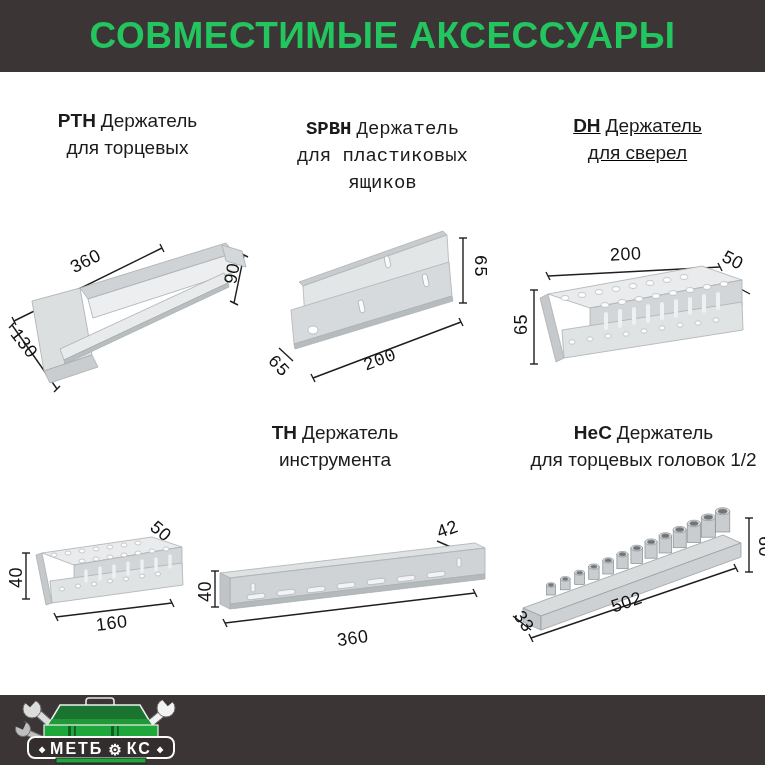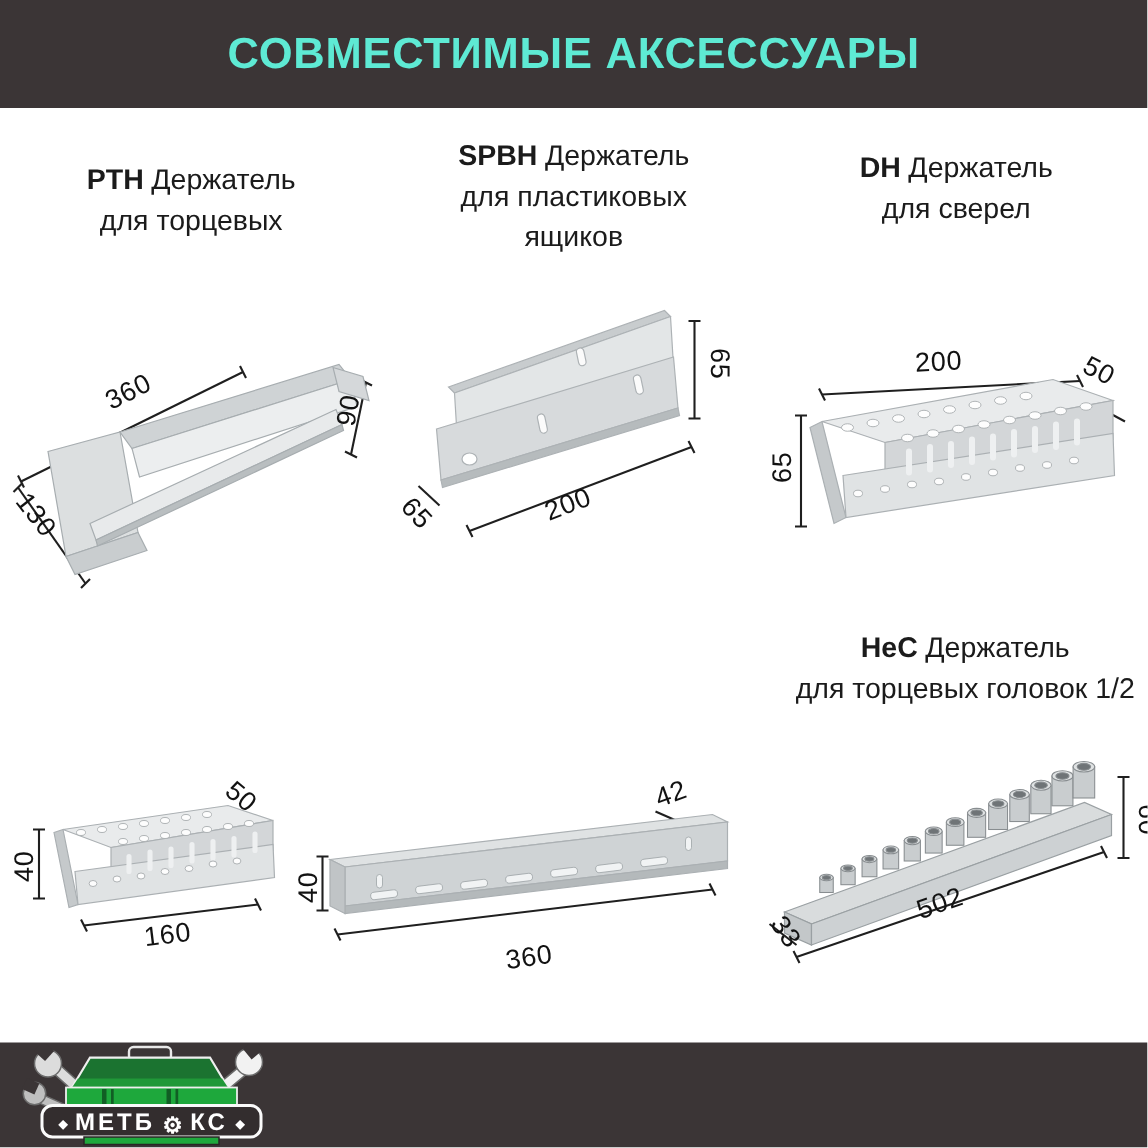--- a/index.html
+++ b/index.html
@@ -2,21 +2,21 @@
 <html><head>
 <meta charset="utf-8">
 <style>
   html,body{margin:0;padding:0;}
   body{
     width:765px;height:765px;position:relative;overflow:hidden;
     background:#ffffff;font-family:"Liberation Sans",sans-serif;
   }
   .bar{position:absolute;left:0;width:765px;background:#3b3536;}
   .header{top:0;height:72px;display:flex;align-items:center;justify-content:center;}
-  .header h1{margin:17px;color:#5eead4;font-size:29px;font-weight:700;letter-spacing:.5px;}
+  .header h1{margin:17px;color:#22c55e;font-size:37px;font-weight:700;letter-spacing:.5px;}
   .footer{top:695px;height:70px;}
   .card{position:absolute;}
   .ptitle{text-align:center;color:#1b1b1b;font-size:19px;line-height:1.42;}
   .ptitle .code{font-weight:700;margin-right:5px;}
   .ptitle .tname{white-space:pre-line;}
   .figure{position:absolute;left:0;}
   .figure svg{position:absolute;left:0;top:0;}
   .dim{
     position:absolute;font-size:18px;color:#121212;letter-spacing:.5px;
     transform-origin:center center;white-space:nowrap;
@@ -63,21 +63,21 @@
         <path d="M60,146 L224,70 L228,80 L64,157 Z" fill="#e8eaeb"></path>
         <path d="M64,157 L228,80 L229,84 L65,161 Z" fill="#b9bec0"></path>
       </g>
     </svg>
     <span class="dim" style="left:70px;top:48px;transform:rotate(-27deg);">360</span>
     <span class="dim" style="left:222px;top:60px;transform:rotate(-80deg);">90</span>
     <span class="dim" style="left:8px;top:130px;transform:rotate(52deg);">130</span>
   </div>
 </div>
 
-<div class="card" style="left:255px;top:92px;width:255px;height:300px;">
+<div class="card" style="left:255px;top:116px;width:255px;height:300px;font-family:Liberation Mono, monospace;">
   <div class="ptitle">
     <span class="code">SPBH</span><span class="tname">Держатель
 для пластиковых
 ящиков</span>
   </div>
   <div class="figure" style="top:92px;width:255px;height:205px;">
     <svg width="255" height="205" viewBox="0 0 255 205">
       <g stroke="#1f1f1f" stroke-width="1.4">
         <line x1="208" y1="30" x2="208" y2="95"></line>
         <line x1="204" y1="30" x2="212" y2="30"></line>
@@ -97,21 +97,21 @@
         <rect x="168" y="66" width="5" height="13" rx="2.5" fill="#fbfbfb" transform="rotate(-12 170 72)"></rect>
         <rect x="130" y="48" width="5" height="12" rx="2.5" fill="#fbfbfb" transform="rotate(-12 132 54)"></rect>
       </g>
     </svg>
     <span class="dim" style="left:214px;top:48px;transform:rotate(90deg);">65</span>
     <span class="dim" style="left:108px;top:142px;transform:rotate(-21deg);">200</span>
     <span class="dim" style="left:12px;top:148px;transform:rotate(47deg);">65</span>
   </div>
 </div>
 
-<div class="card" style="left:510px;top:100px;width:255px;height:300px;">
+<div class="card" style="left:510px;top:113px;width:255px;height:300px;text-decoration:underline;">
   <div class="ptitle">
     <span class="code">DH</span><span class="tname">Держатель
 для сверел</span>
   </div>
   <div class="figure" style="top:97px;width:255px;height:200px;">
     <svg width="255" height="200" viewBox="0 0 255 200">
       <g stroke="#1f1f1f" stroke-width="1.4">
         <line x1="38" y1="66" x2="210" y2="57"></line>
         <line x1="36" y1="62" x2="40" y2="70"></line>
           <line x1="208" y1="53" x2="212" y2="61"></line>
@@ -226,20 +226,24 @@
           <ellipse cx="158" cy="79" rx="2.6" ry="2"></ellipse>
       </g>
     </svg>
     <span class="dim" style="left:6px;top:72px;transform:rotate(-90deg);">40</span>
     <span class="dim" style="left:150px;top:26px;transform:rotate(40deg);">50</span>
     <span class="dim" style="left:96px;top:118px;transform:rotate(-7deg);">160</span>
   </div>
 </div>
 
 <div class="card" style="left:175px;top:420px;width:320px;height:240px;">
+  <div class="ptitle">
+    <span class="code">TH</span><span class="tname">Держатель
+инструмента</span>
+  </div>
   <div class="figure" style="top:75px;width:320px;height:165px;">
     <svg width="320" height="165" viewBox="0 0 320 165">
       <g stroke="#1f1f1f" stroke-width="1.4">
         <line x1="40" y1="76" x2="40" y2="112"></line>
         <line x1="36" y1="76" x2="44" y2="76"></line>
           <line x1="36" y1="112" x2="44" y2="112"></line>
         <line x1="262" y1="46" x2="278" y2="53"></line>
         <line x1="50" y1="128" x2="300" y2="98"></line>
         <line x1="48" y1="124" x2="52" y2="132"></line>
           <line x1="298" y1="94" x2="302" y2="102"></line>

